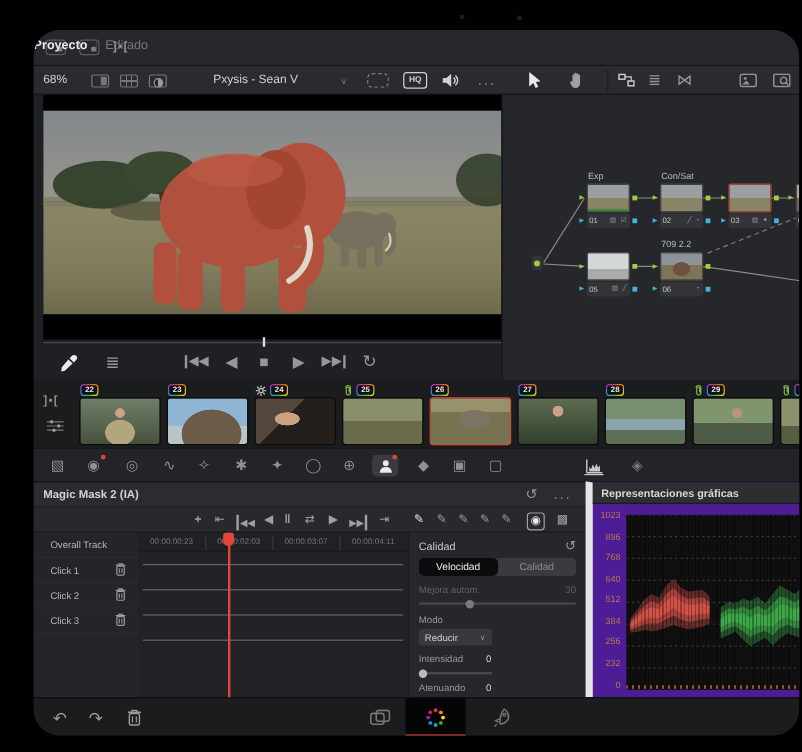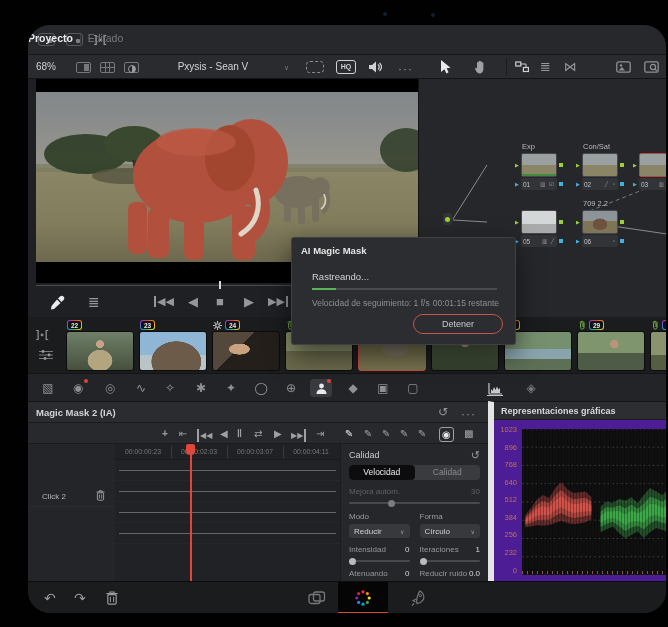--- a/index.html
+++ b/index.html
@@ -45,21 +45,21 @@
   .scrub{left:8px;top:258px;width:382px;height:5px;}
   .scrub .line{position:absolute;top:2px;left:0;right:0;height:1px;background:#4a4b4d;}
   .scrub .tick{position:absolute;top:-2px;left:48%;width:1.5px;height:8px;background:#d8d9db;}
   .transport{left:8px;top:263px;width:382px;height:29px;}
   .transport .ico{font-size:13px;}
   .barL{border-left:2px solid currentColor;padding-left:1px;}
   .barR{border-right:2px solid currentColor;padding-right:1px;}
 
   
   .nodearea{left:390px;top:54px;width:248px;height:238px;background:#26272a;border-left:1px solid #141416;overflow:hidden;}
-  .node{position:absolute;width:36px;margin-left:32px;}
+  .node{position:absolute;width:36px;}
   .node-label{position:absolute;top:-11px;left:1px;font-size:7.5px;color:#b9babc;white-space:nowrap;}
   .node-thumb{width:36px;height:24px;border:1px solid #47484b;border-radius:2px;position:relative;}
   .node.sel .node-thumb{border:1.5px solid #b54a3a;}
   .node-bar{margin-top:1px;width:36px;height:12px;background:#333438;border-radius:2px;color:#c2c3c5;font-size:6.5px;
      display:flex;align-items:center;justify-content:space-between;padding:0 2px;}
   .node-bar .nicons{font-size:5.5px;color:#9a9b9d;letter-spacing:1px;}
   .conn-in,.conn-out{position:absolute;font-size:5px;line-height:1;}
   .tri-g{color:#9ccf3a;} .sq-g{width:4px;height:4px;background:#9ccf3a;display:inline-block;}
   .tri-b{color:#41b1e0;} .sq-b{width:4px;height:4px;background:#41b1e0;display:inline-block;}
   .nth-g::after{content:"";position:absolute;left:0;right:0;bottom:0;height:2px;background:#3f8a3c;}
@@ -566,22 +566,47 @@
         <span class="tc" style="left:0;">00:00:00:23</span>
         <span class="tc" style="left:56px;">00:00:02:03</span>
         <span class="tc" style="left:112px;">00:00:03:07</span>
         <span class="tc" style="left:168px;">00:00:04:11</span>
         <span class="tcktick" style="left:56px;"></span>
           <span class="tcktick" style="left:112px;"></span>
           <span class="tcktick" style="left:168px;"></span>
       </div>
 
       <div class="trackcol">
+        <div class="trackrow" style="top:0;">
+          <span class="trackname">Overall Track</span>
+        </div>
+        <div class="trackrow" style="top:21px;">
+          <span class="trackname">Click 1</span>
+          <span class="trash">
+              <svg width="9" height="11" viewBox="0 0 9 11">
+                <path d="M0.5,2 L8.5,2 M3,2 L3,0.8 L6,0.8 L6,2" stroke="#9a9b9d" stroke-width="1" fill="none"></path>
+                <rect x="1.4" y="2.8" width="6.2" height="7.4" rx="1" fill="none" stroke="#9a9b9d" stroke-width="1"></rect>
+                <line x1="3.4" y1="4.5" x2="3.4" y2="8.5" stroke="#9a9b9d" stroke-width="0.9"></line>
+                <line x1="5.6" y1="4.5" x2="5.6" y2="8.5" stroke="#9a9b9d" stroke-width="0.9"></line>
+              </svg>
+            </span>
+        </div>
         <div class="trackrow" style="top:42px;">
           <span class="trackname">Click 2</span>
+          <span class="trash">
+              <svg width="9" height="11" viewBox="0 0 9 11">
+                <path d="M0.5,2 L8.5,2 M3,2 L3,0.8 L6,0.8 L6,2" stroke="#9a9b9d" stroke-width="1" fill="none"></path>
+                <rect x="1.4" y="2.8" width="6.2" height="7.4" rx="1" fill="none" stroke="#9a9b9d" stroke-width="1"></rect>
+                <line x1="3.4" y1="4.5" x2="3.4" y2="8.5" stroke="#9a9b9d" stroke-width="0.9"></line>
+                <line x1="5.6" y1="4.5" x2="5.6" y2="8.5" stroke="#9a9b9d" stroke-width="0.9"></line>
+              </svg>
+            </span>
+        </div>
+        <div class="trackrow" style="top:63px;">
+          <span class="trackname">Click 3</span>
           <span class="trash">
               <svg width="9" height="11" viewBox="0 0 9 11">
                 <path d="M0.5,2 L8.5,2 M3,2 L3,0.8 L6,0.8 L6,2" stroke="#9a9b9d" stroke-width="1" fill="none"></path>
                 <rect x="1.4" y="2.8" width="6.2" height="7.4" rx="1" fill="none" stroke="#9a9b9d" stroke-width="1"></rect>
                 <line x1="3.4" y1="4.5" x2="3.4" y2="8.5" stroke="#9a9b9d" stroke-width="0.9"></line>
                 <line x1="5.6" y1="4.5" x2="5.6" y2="8.5" stroke="#9a9b9d" stroke-width="0.9"></line>
               </svg>
             </span>
         </div>
       </div>
@@ -627,37 +652,20 @@
                 <span>Intensidad</span>
                 <b>0</b>
               </div>
             <div class="slider"></div>
             <div class="prow">
                 <span>Atenuando</span>
                 <b>0</b>
               </div>
 
           </div>
-          <div>
-            <div class="q-sub">Forma</div>
-            <div class="dd">
-                <span>Círculo</span>
-                <span class="ddc">∨</span>
-              </div>
-            <div class="prow">
-                <span>Iteraciones</span>
-                <b>1</b>
-              </div>
-            <div class="slider"></div>
-            <div class="prow">
-                <span>Reducir ruido</span>
-                <b>0.0</b>
-              </div>
-
-          </div>
         </div>
       </div>
     </div>
 
     <div class="abs scopes">
       <div class="sc-header">
         <span class="sc-title">Representaciones gráficas</span>
       </div>
       <div class="sc-labels">
         <span>1023</span>
@@ -724,25 +732,15 @@
       </div>
       <span class="abs" style="left:382px;top:8px;">
         <svg width="16" height="16" viewBox="0 0 16 16">
             <path d="M10,1 C13,2.5 14.5,6 13.5,9.5 L10.5,12.5 L7,13.5 C6,10 7.5,4 10,1 Z" fill="none" stroke="#77787a" stroke-width="1.2"></path>
             <circle cx="10.4" cy="5.6" r="1.2" fill="none" stroke="#77787a" stroke-width="1"></circle>
             <path d="M6.5,9 L3,10.5 L5.5,12 M4,13.5 L2,15.5" stroke="#77787a" stroke-width="1.1" fill="none"></path>
           </svg>
       </span>
     </div>
 
-    <div class="abs dialog">
-      <span class="dlg-title">AI Magic Mask</span>
-      <span class="dlg-status">Rastreando...</span>
-      <div class="dlg-progress">
-          <div class="fill" id="dlg-fill" style="width: 13%;"></div>
-        </div>
-      <span class="dlg-speed">Velocidad de seguimiento: 1 f/s</span>
-      <span class="dlg-remaining">00:01:15 restante</span>
-      <div class="dlg-stop">Detener</div>
-    </div>
 
   </div>
 </div>
 
 </body></html>

